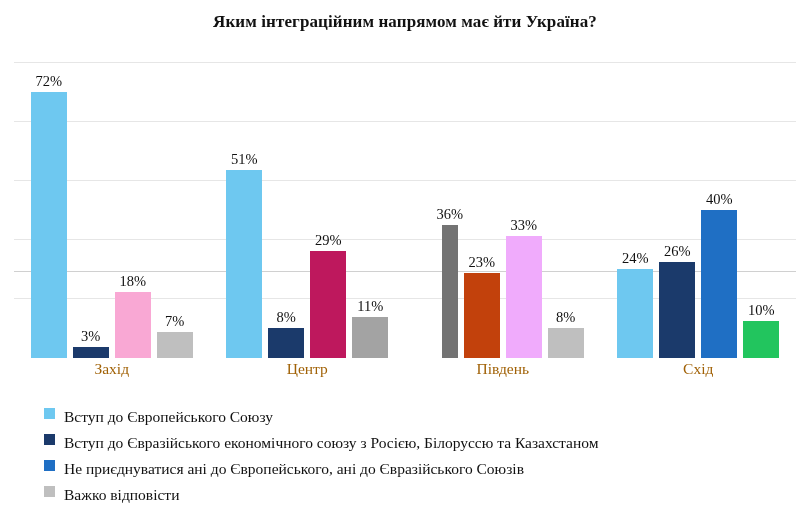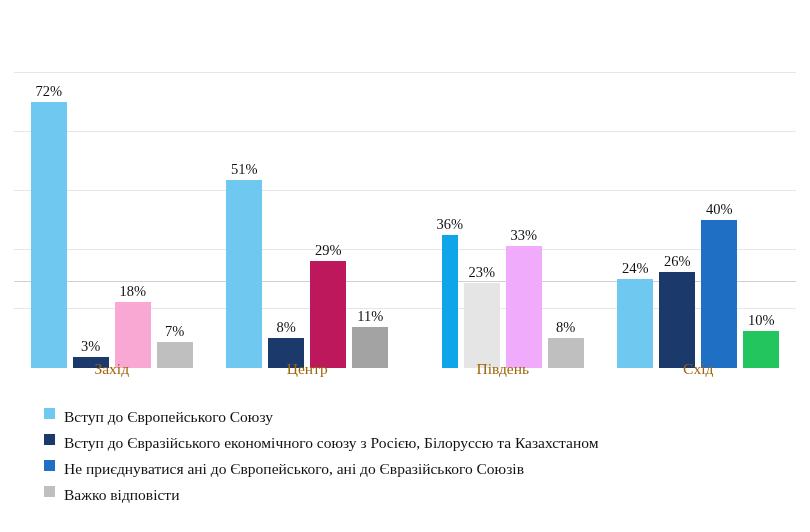--- a/index.html
+++ b/index.html
@@ -28,21 +28,21 @@
     text-align: center;
     font-size: 17px;
     font-weight: bold;
     letter-spacing: 0.1px;
     color: #111111;
   }
   
   .plot {
     position: absolute;
     left: 14px;
-    top: 72px;
+    top: 62px;
     width: 782px;
     height: 210px;
   }
   .gridline {
     position: absolute;
     left: 0;
     width: 782px;
     height: 1px;
     background: #e6e6e6;
   }
@@ -129,20 +129,21 @@
     font-size: 15.5px;
     color: #111111;
     white-space: nowrap;
   }
 </style>
 </head>
 <body>
 
 <div class="chart-root">
 
+  <div class="chart-title">Яким інтеграційним напрямом має йти Україна?</div>
 
   <div class="plot">
     <div class="gridline" style="top:0px;"></div>
     <div class="gridline" style="top:59px;"></div>
     <div class="gridline" style="top:118px;"></div>
     <div class="gridline" style="top:177px;"></div>
     <div class="gridline" style="top:236px;"></div>
     <div class="axis-line"></div>
 
     <div class="groups">
@@ -188,26 +189,26 @@
         </div>
         <div class="bar-wrap">
           <div class="bar" style="height:41px;background:#a3a3a3;">
             <span class="bar-label">11%</span>
           </div>
         </div>
       </div>
 
       <div class="group">
         <div class="bar-wrap">
-          <div class="bar" style="height:133px;background:#0ea5e9;margin-left:20px;">
+          <div class="bar" style="height:133px;background:#737373;margin-left:20px;">
             <span class="bar-label">36%</span>
           </div>
         </div>
         <div class="bar-wrap">
-          <div class="bar" style="height:85px;background:#e5e5e5;">
+          <div class="bar" style="height:85px;background:#c2410c;">
             <span class="bar-label">23%</span>
           </div>
         </div>
         <div class="bar-wrap">
           <div class="bar" style="height:122px;background:#f0abfc;">
             <span class="bar-label">33%</span>
           </div>
         </div>
         <div class="bar-wrap">
           <div class="bar" style="height:30px;background:#BFBFBF;">

